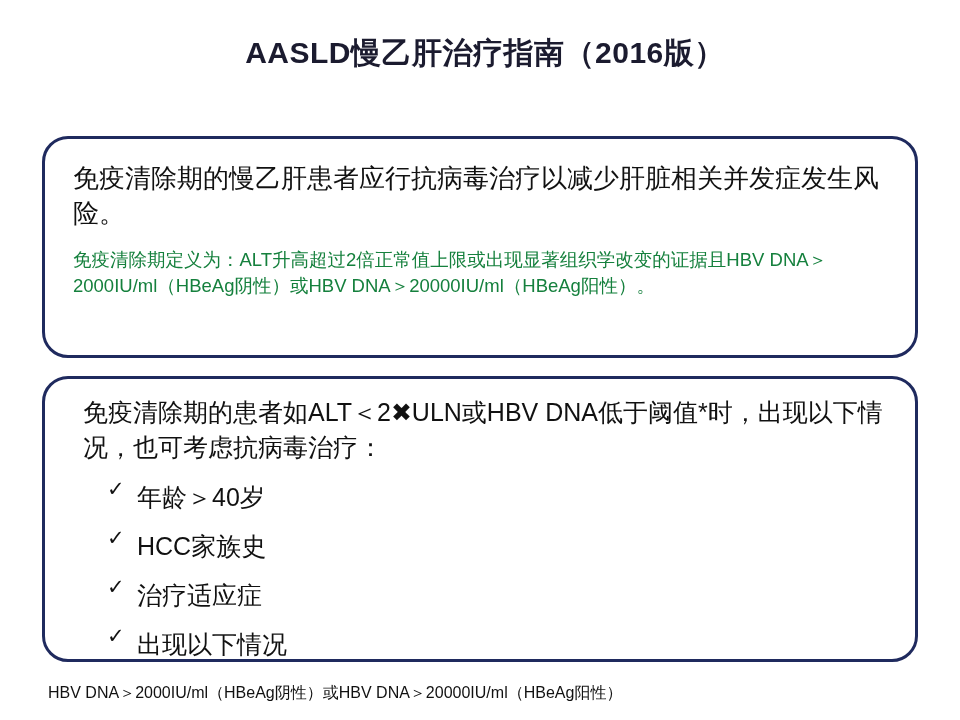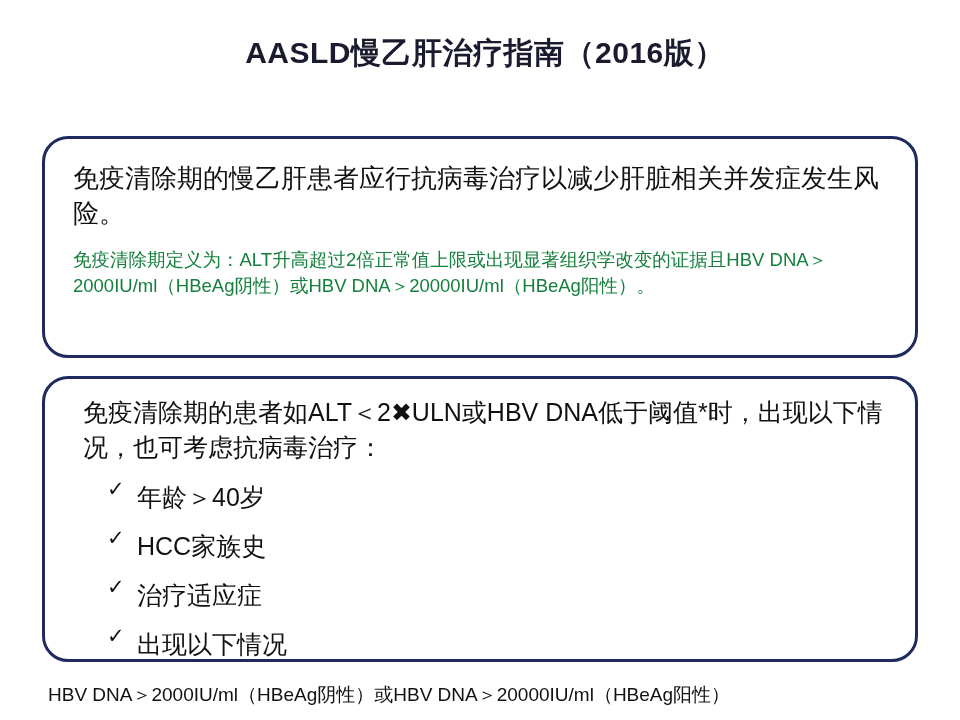--- a/index.html
+++ b/index.html
@@ -108,21 +108,21 @@
   }
   .bullet-label {
     flex: 1;
     margin-top: 8px;
   }
   .footnote {
     position: absolute;
     left: 48px;
     top: 682px;
     width: 900px;
-    font-size: 19px;
+    font-size: 16px;
     line-height: 1.35;
     color: #111111;
   }
 </style>
 </head>
 <body>
 
 <div class="slide">
 
   <div class="title-block">

